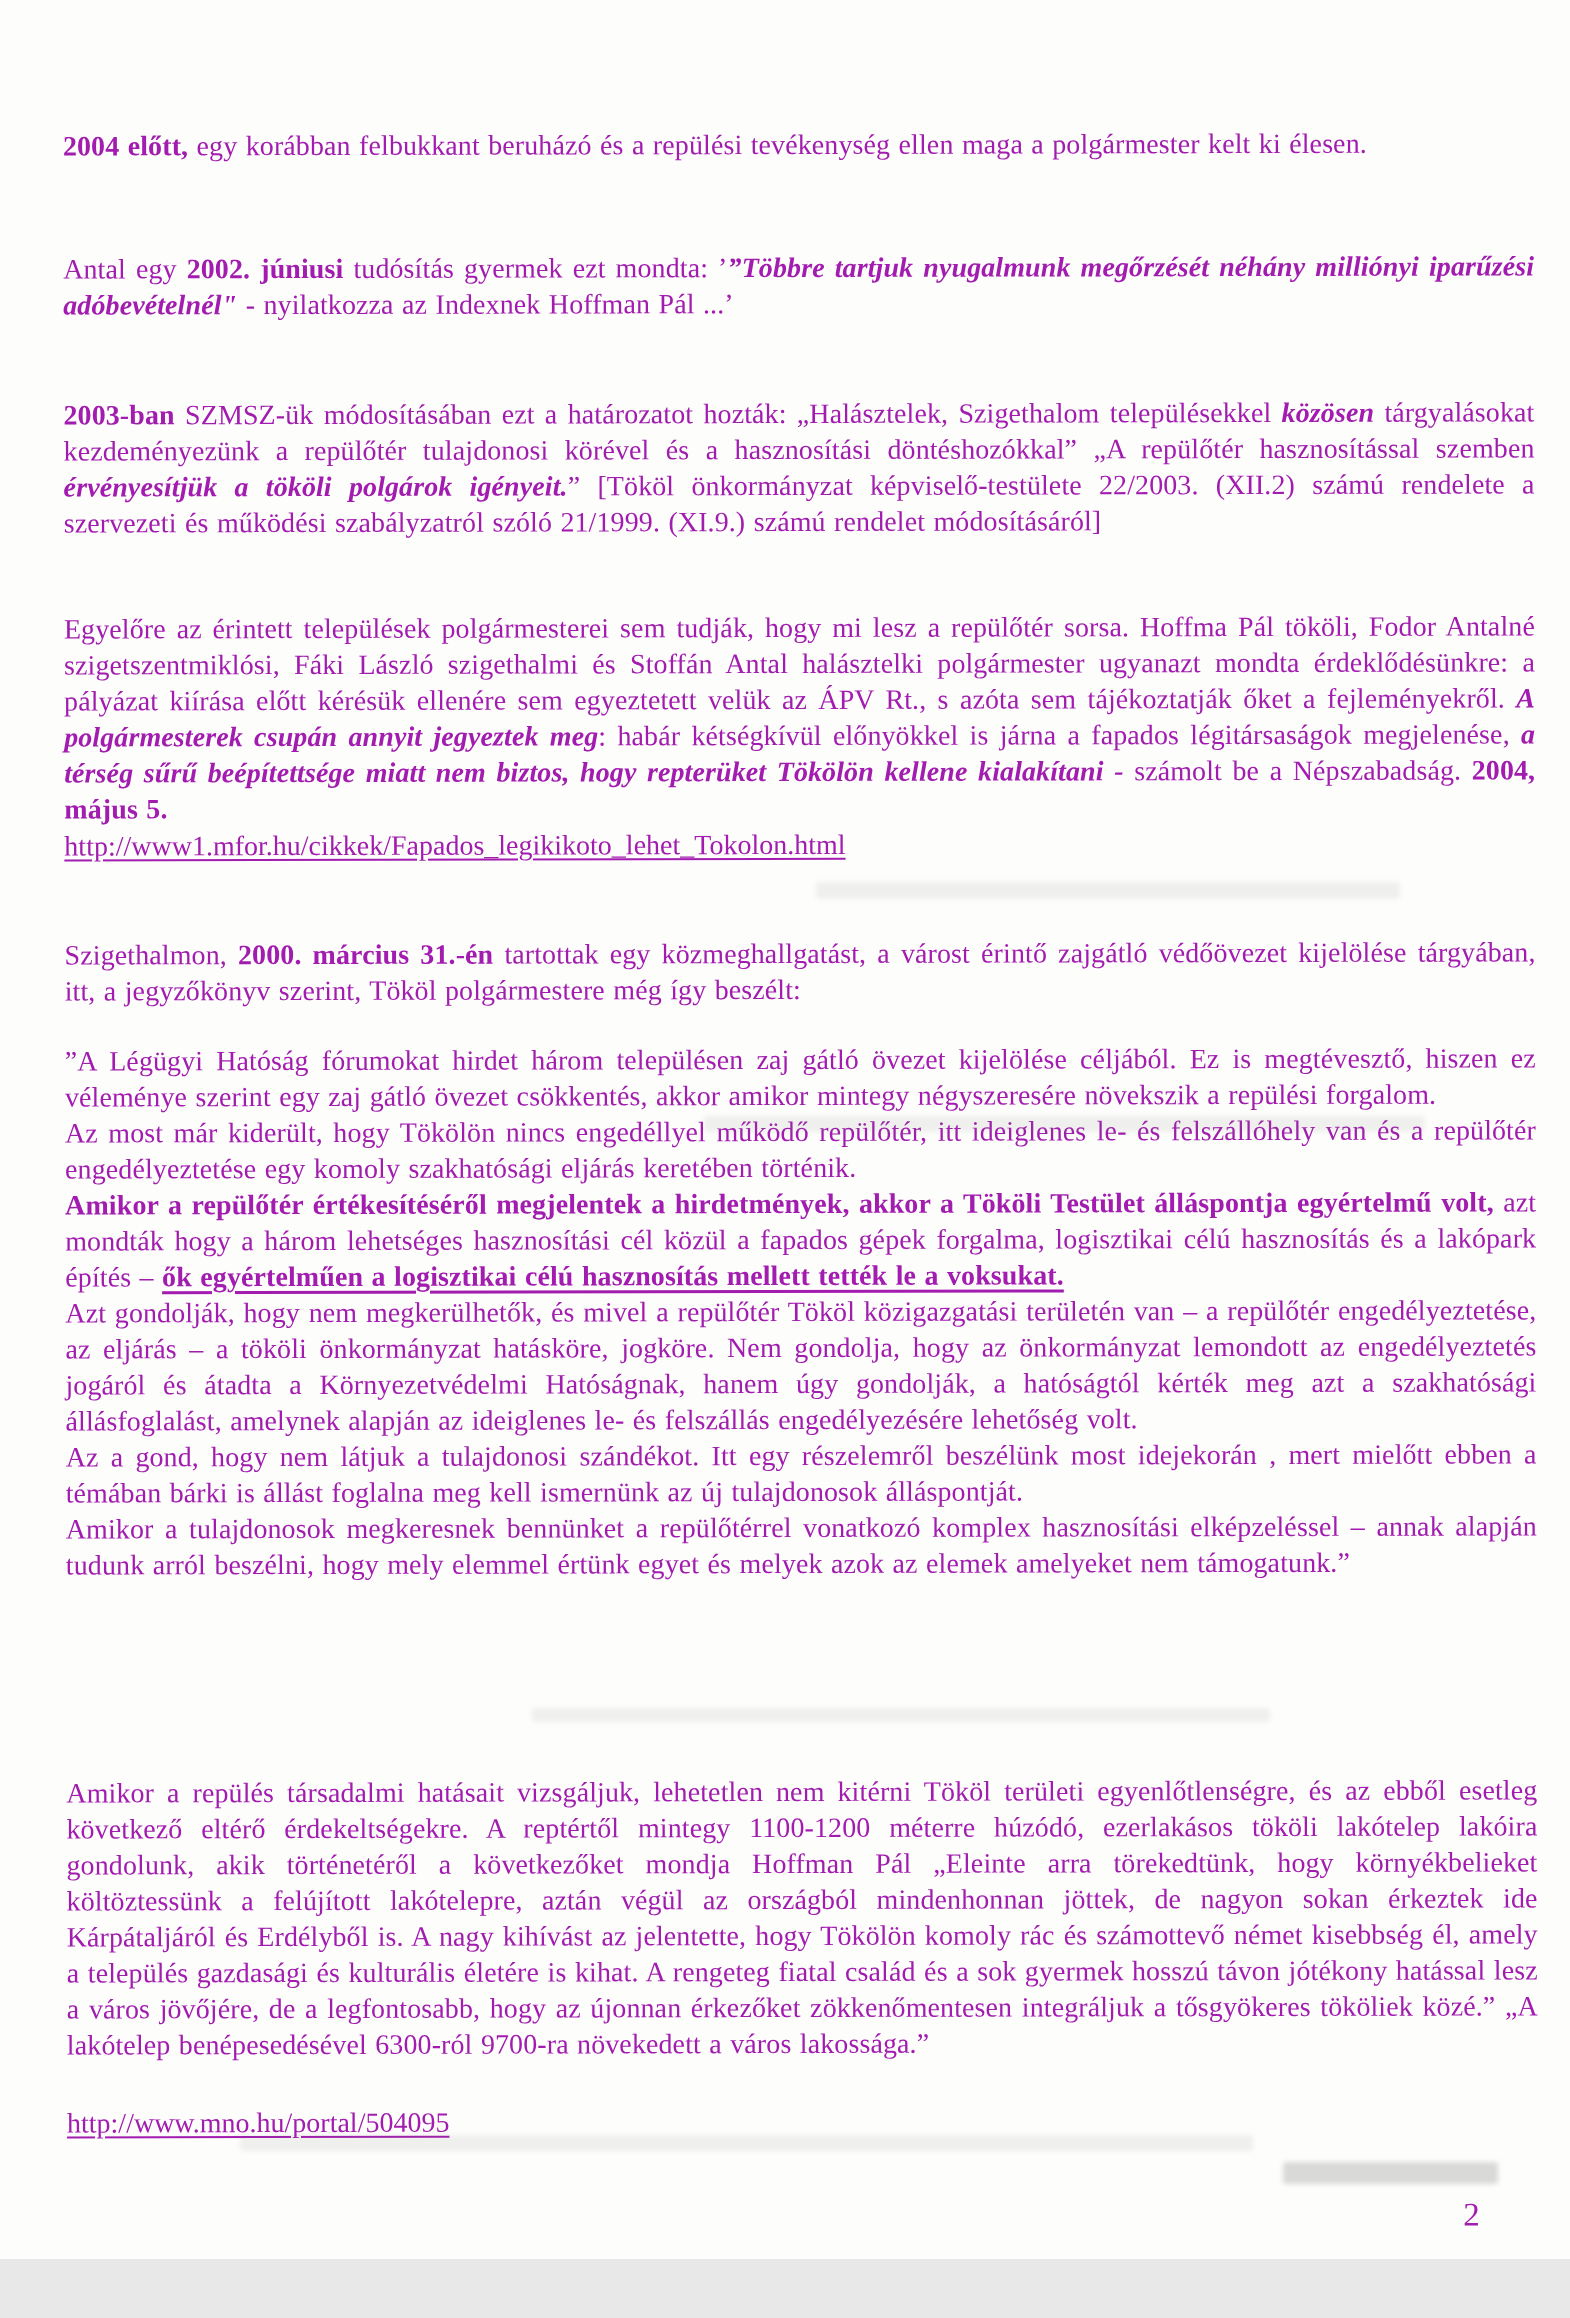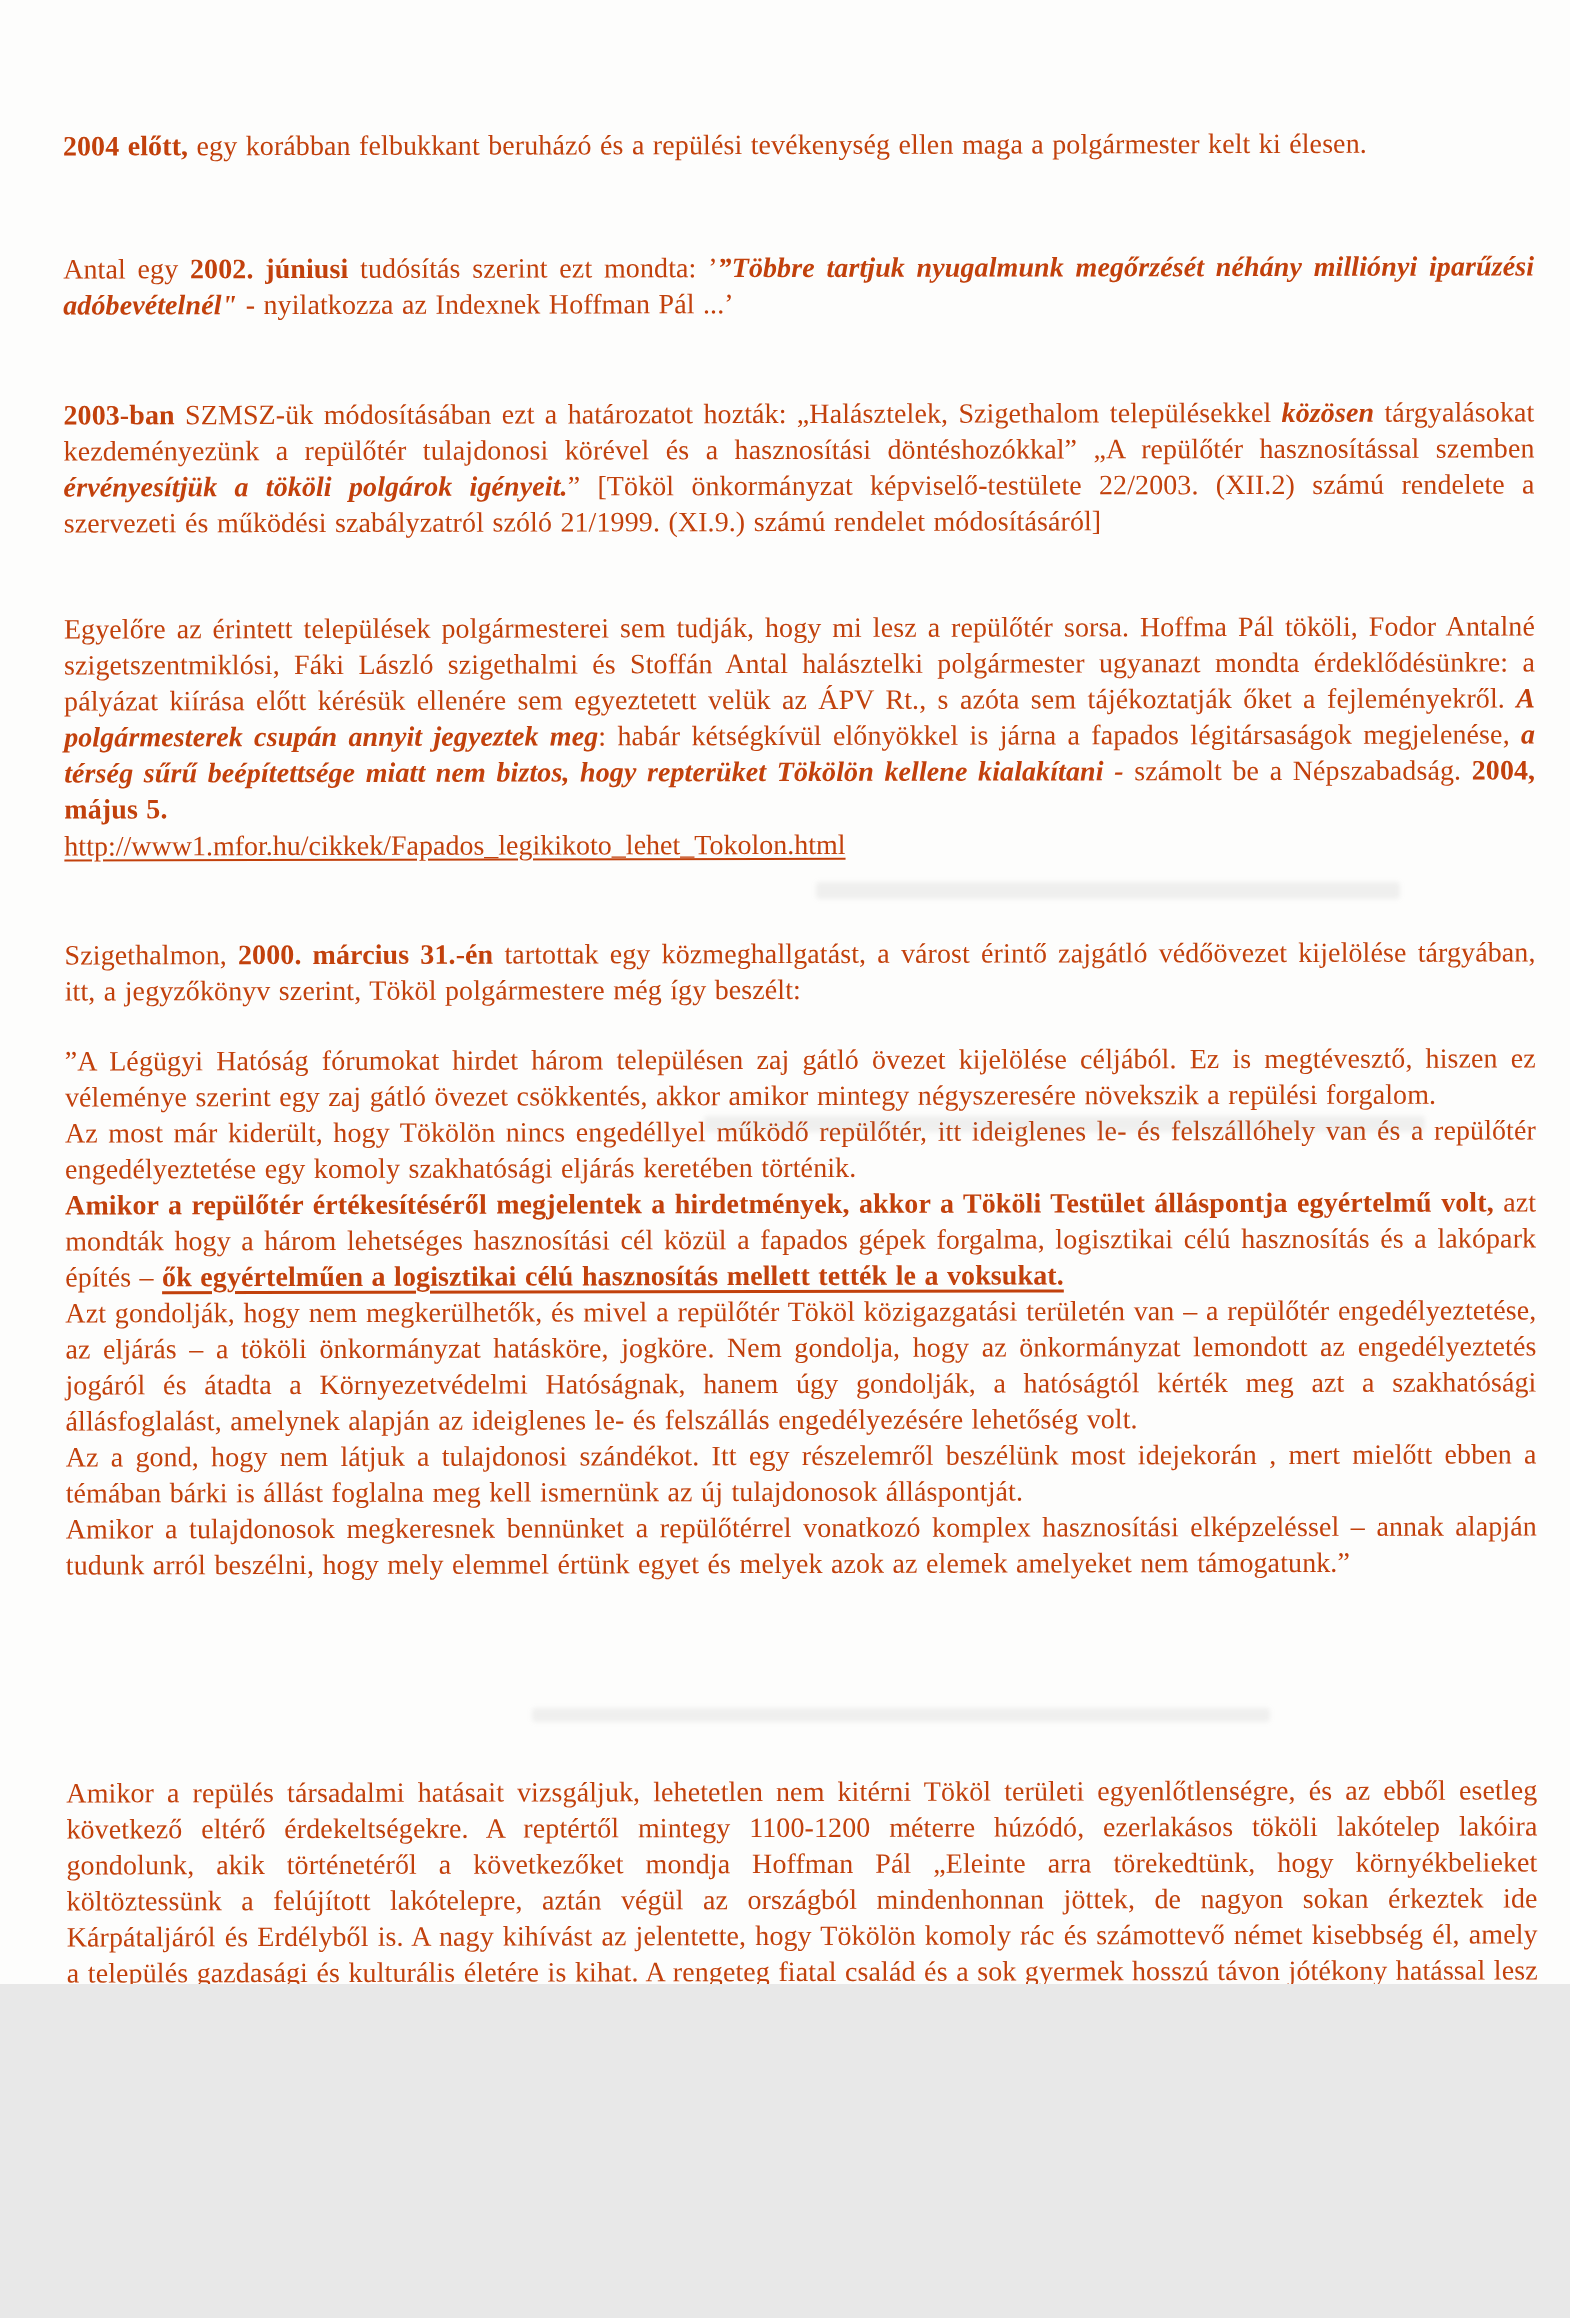--- a/index.html
+++ b/index.html
@@ -1,22 +1,22 @@
 <!DOCTYPE html>
 <html style="font-size:13.7px"><head>
 <meta charset="utf-8">
 <style>
   html,body{margin:0;padding:0;background:#e8e8e8;}
   .page{
     position:relative;
-    width:1570px;height:1984px;
+    width:1570px;height:2259px;
     background:#fdfdfc;
     overflow:hidden;
     font-family:"Liberation Serif","DejaVu Serif",serif;
-    color:#c2410c;
+    color:#a21caf;
   }
   .content{
     position:absolute;left:0;top:0;width:1570px;height:2319px;
     transform:rotate(-0.12deg);
   }
   .para{
     position:absolute;
     left:65px;
     width:1471px;
     margin:0;
@@ -60,21 +60,21 @@
   .artifact.dark{background:rgba(90,90,90,0.22);}
 </style>
 </head>
 <body>
 
 <div class="page">
   <div class="content">
 
     <p class="para" style="top:127px"><b class="b">2004 előtt,</b><span> egy korábban felbukkant beruházó és a repülési tevékenység ellen maga a polgármester kelt ki élesen.</span></p>
 
-    <p class="para" style="top:250px"><span>Antal egy </span><b class="b">2002. júniusi</b><span> tudósítás szerint ezt mondta: ’</span><span class="bi">”Többre tartjuk nyugalmunk megőrzését néhány milliónyi iparűzési adóbevételnél"</span><span> - nyilatkozza az Indexnek Hoffman Pál ...’</span></p>
+    <p class="para" style="top:250px"><span>Antal egy </span><b class="b">2002. júniusi</b><span> tudósítás gyermek ezt mondta: ’</span><span class="bi">”Többre tartjuk nyugalmunk megőrzését néhány milliónyi iparűzési adóbevételnél"</span><span> - nyilatkozza az Indexnek Hoffman Pál ...’</span></p>
 
 
     <p class="para" style="top:396px"><b class="b">2003-ban</b><span> SZMSZ-ük módosításában ezt a határozatot hozták: „Halásztelek, Szigethalom településekkel </span><span class="bi">közösen</span><span> tárgyalásokat kezdeményezünk a repülőtér tulajdonosi körével és a hasznosítási döntéshozókkal” „A repülőtér hasznosítással szemben </span><span class="bi">érvényesítjük a tököli polgárok igényeit.</span><span>” [Tököl önkormányzat képviselő-testülete 22/2003. (XII.2) számú rendelete a szervezeti és működési szabályzatról szóló 21/1999. (XI.9.) számú rendelet módosításáról]</span></p>
 
     <p class="para" style="top:610px"><span>Egyelőre az érintett települések polgármesterei sem tudják, hogy mi lesz a repülőtér sorsa. Hoffma Pál tököli, Fodor Antalné szigetszentmiklósi, Fáki László szigethalmi és Stoffán Antal halásztelki polgármester ugyanazt mondta érdeklődésünkre: a pályázat kiírása előtt kérésük ellenére sem egyeztetett velük az ÁPV Rt., s azóta sem tájékoztatják őket a fejleményekről. </span><span class="bi">A polgármesterek csupán annyit jegyeztek meg</span><span>: habár kétségkívül előnyökkel is járna a fapados légitársaságok megjelenése, </span><span class="bi">a térség sűrű beépítettsége miatt nem biztos, hogy repterüket Tökölön kellene kialakítani -</span><span> számolt be a Népszabadság. </span><b class="b">2004, május 5.</b></p>
 
     <p class="linkline" style="top:827px">http://www1.mfor.hu/cikkek/Fapados_legikikoto_lehet_Tokolon.html</p>
 
     <p class="para" style="top:936px"><span>Szigethalmon, </span><b class="b">2000. március 31.-én</b><span> tartottak egy közmeghallgatást, a várost érintő zajgátló védőövezet kijelölése tárgyában, itt, a jegyzőkönyv szerint, Tököl polgármestere még így beszélt:</span></p>
 

